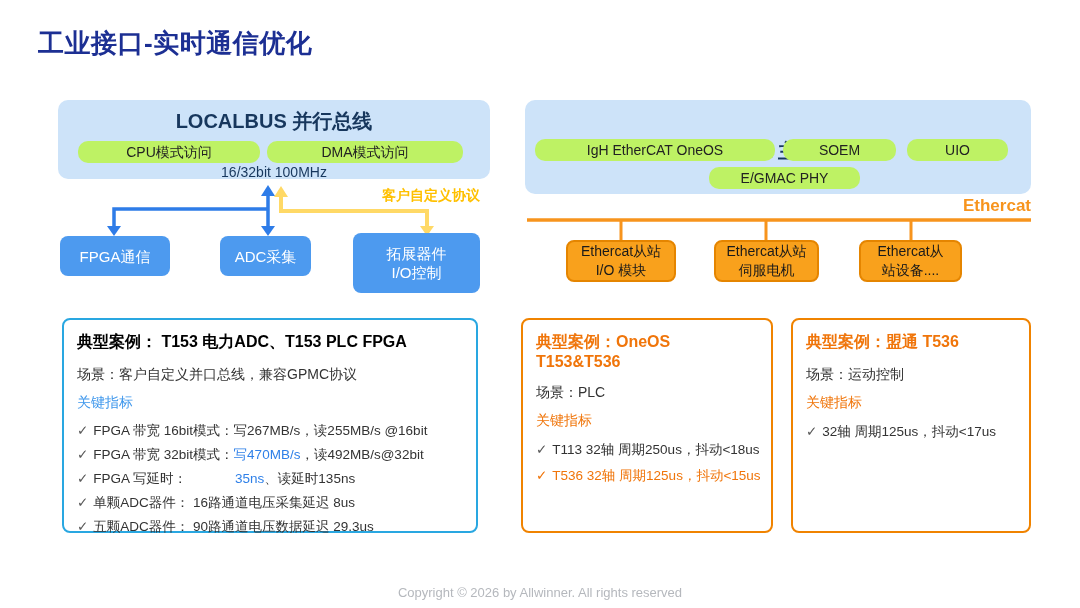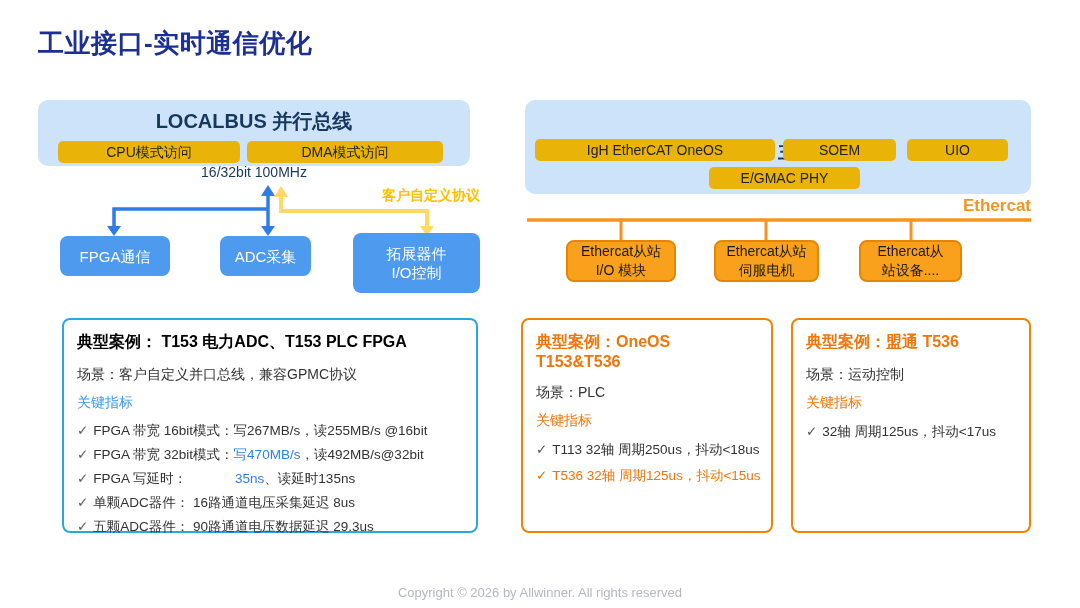--- a/index.html
+++ b/index.html
@@ -4,21 +4,21 @@
 <style>
   html,body{margin:0;padding:0;background:#fff;}
   .stage{position:relative;width:1080px;height:608px;background:#ffffff;overflow:hidden;
          font-family:"Liberation Sans","DejaVu Sans",sans-serif;}
   .page-title{position:absolute;left:38px;top:26px;margin:0;font-size:26px;font-weight:700;
               color:var(--title-navy);letter-spacing:.5px;}
   
   .panel{position:absolute;background:var(--container-bg);border-radius:10px;}
   .panel-title{position:absolute;left:0;right:0;text-align:center;font-weight:700;font-size:20px;
                color:var(--container-title);}
-  .chip{position:absolute;height:22px;line-height:22px;background:#eab308;border-radius:5px;
+  .chip{position:absolute;height:22px;line-height:22px;background:#bef264;border-radius:10px;
         text-align:center;font-size:14px;color:var(--chip-text);}
   .panel-caption{position:absolute;left:0;right:0;text-align:center;font-size:14px;
                  color:var(--container-title);}
   
   .node{position:absolute;display:flex;align-items:center;justify-content:center;text-align:center;
         white-space:pre-line;border-radius:8px;line-height:19px;}
   .node.blue{background:var(--blue-node);color:#ffffff;font-size:15px;}
   .node.orange{background:var(--orange-node-fill);border:2px solid var(--orange-node-border);
                color:#1a1a1a;font-size:14px;box-sizing:border-box;}
   .wires{position:absolute;left:0;top:0;pointer-events:none;}
@@ -44,21 +44,21 @@
   .footer{position:absolute;left:0;right:0;top:585px;text-align:center;font-size:13px;
           color:var(--footer-gray);}
 </style>
 </head>
 <body>
 
 <div class="stage">
 
   <h1 class="page-title">工业接口-实时通信优化</h1>
 
-  <section class="panel" style="left:38px;top:100px;width:432px;height:66px;">
+  <section class="panel" style="left:58px;top:100px;width:432px;height:79px;">
     <div class="panel-title" style="top:8px;">LOCALBUS 并行总线</div>
     <div class="chip" style="left:20px;top:41px;width:182px;">CPU模式访问</div>
     <div class="chip" style="left:209px;top:41px;width:196px;">DMA模式访问</div>
     <div class="panel-caption" style="top:64px;">16/32bit 100MHz</div>
   </section>
 
   <section class="panel" style="left:525px;top:100px;width:506px;height:94px;">
     <div class="panel-title" style="top:6px;margin-top:32px;">Ethercat 主站 芯片</div>
     <div class="chip" style="left:10px;top:39px;width:240px;">IgH EtherCAT OneOS</div>
     <div class="chip" style="left:258px;top:39px;width:113px;">SOEM</div>

